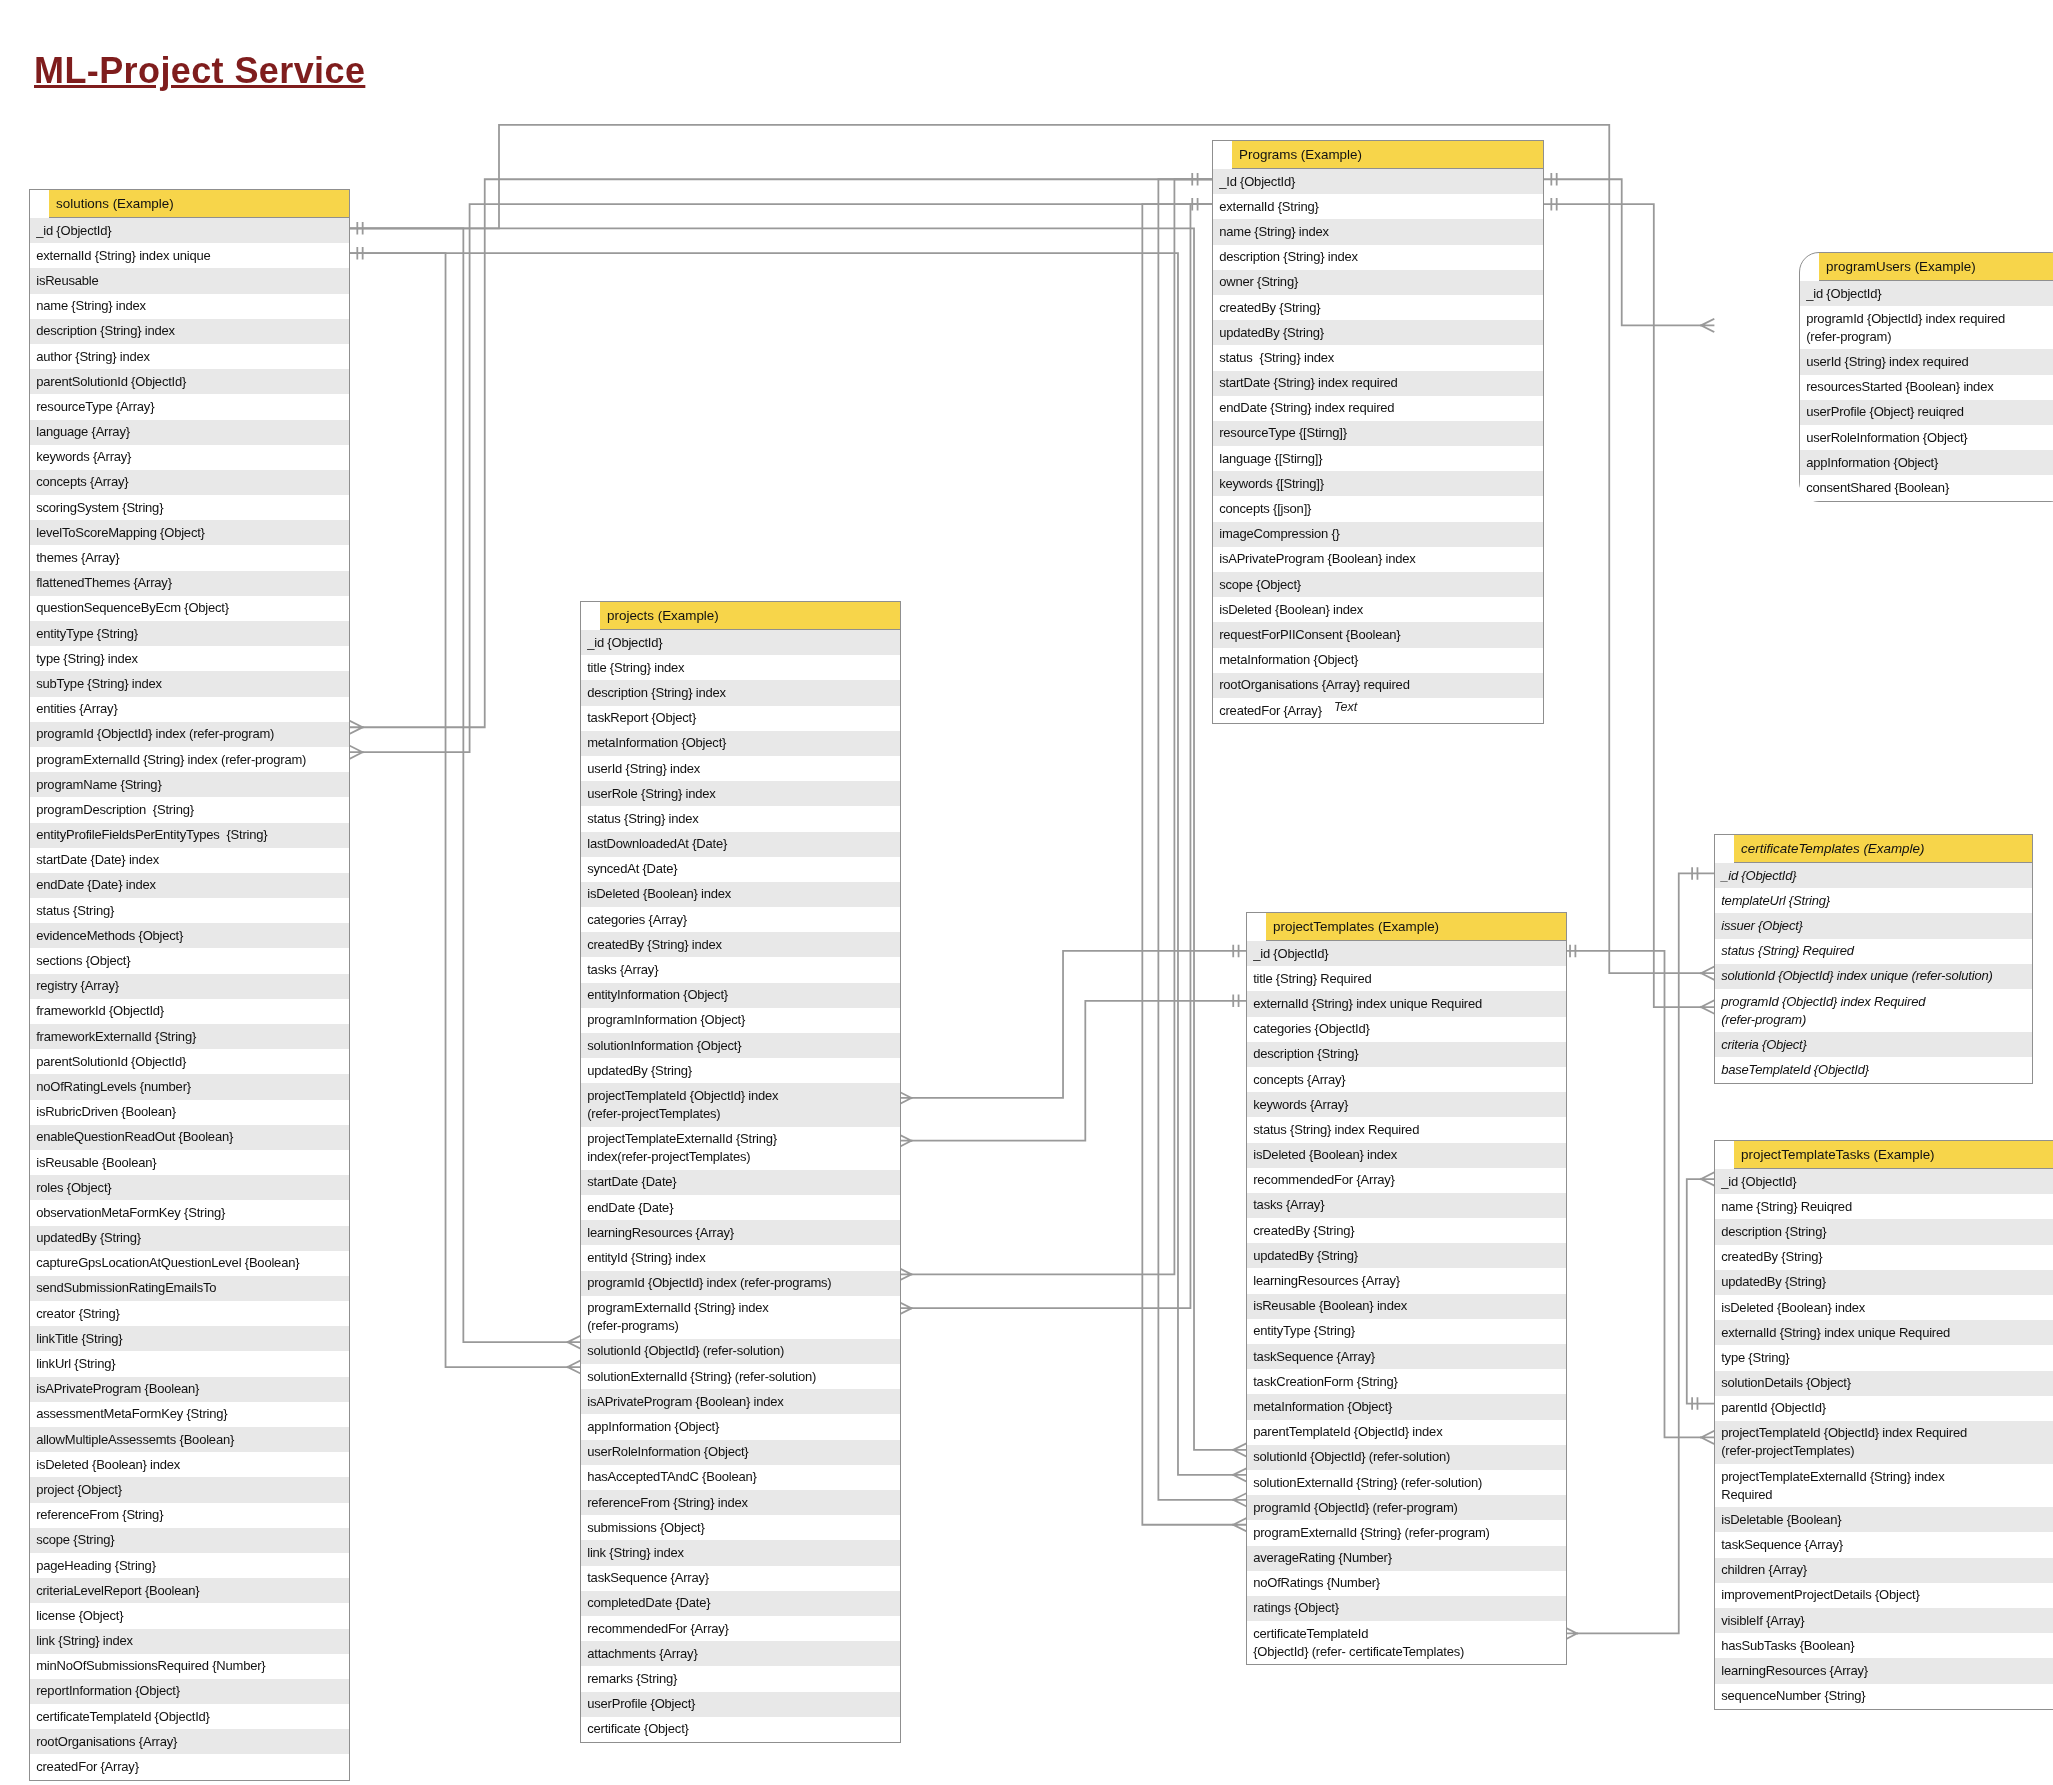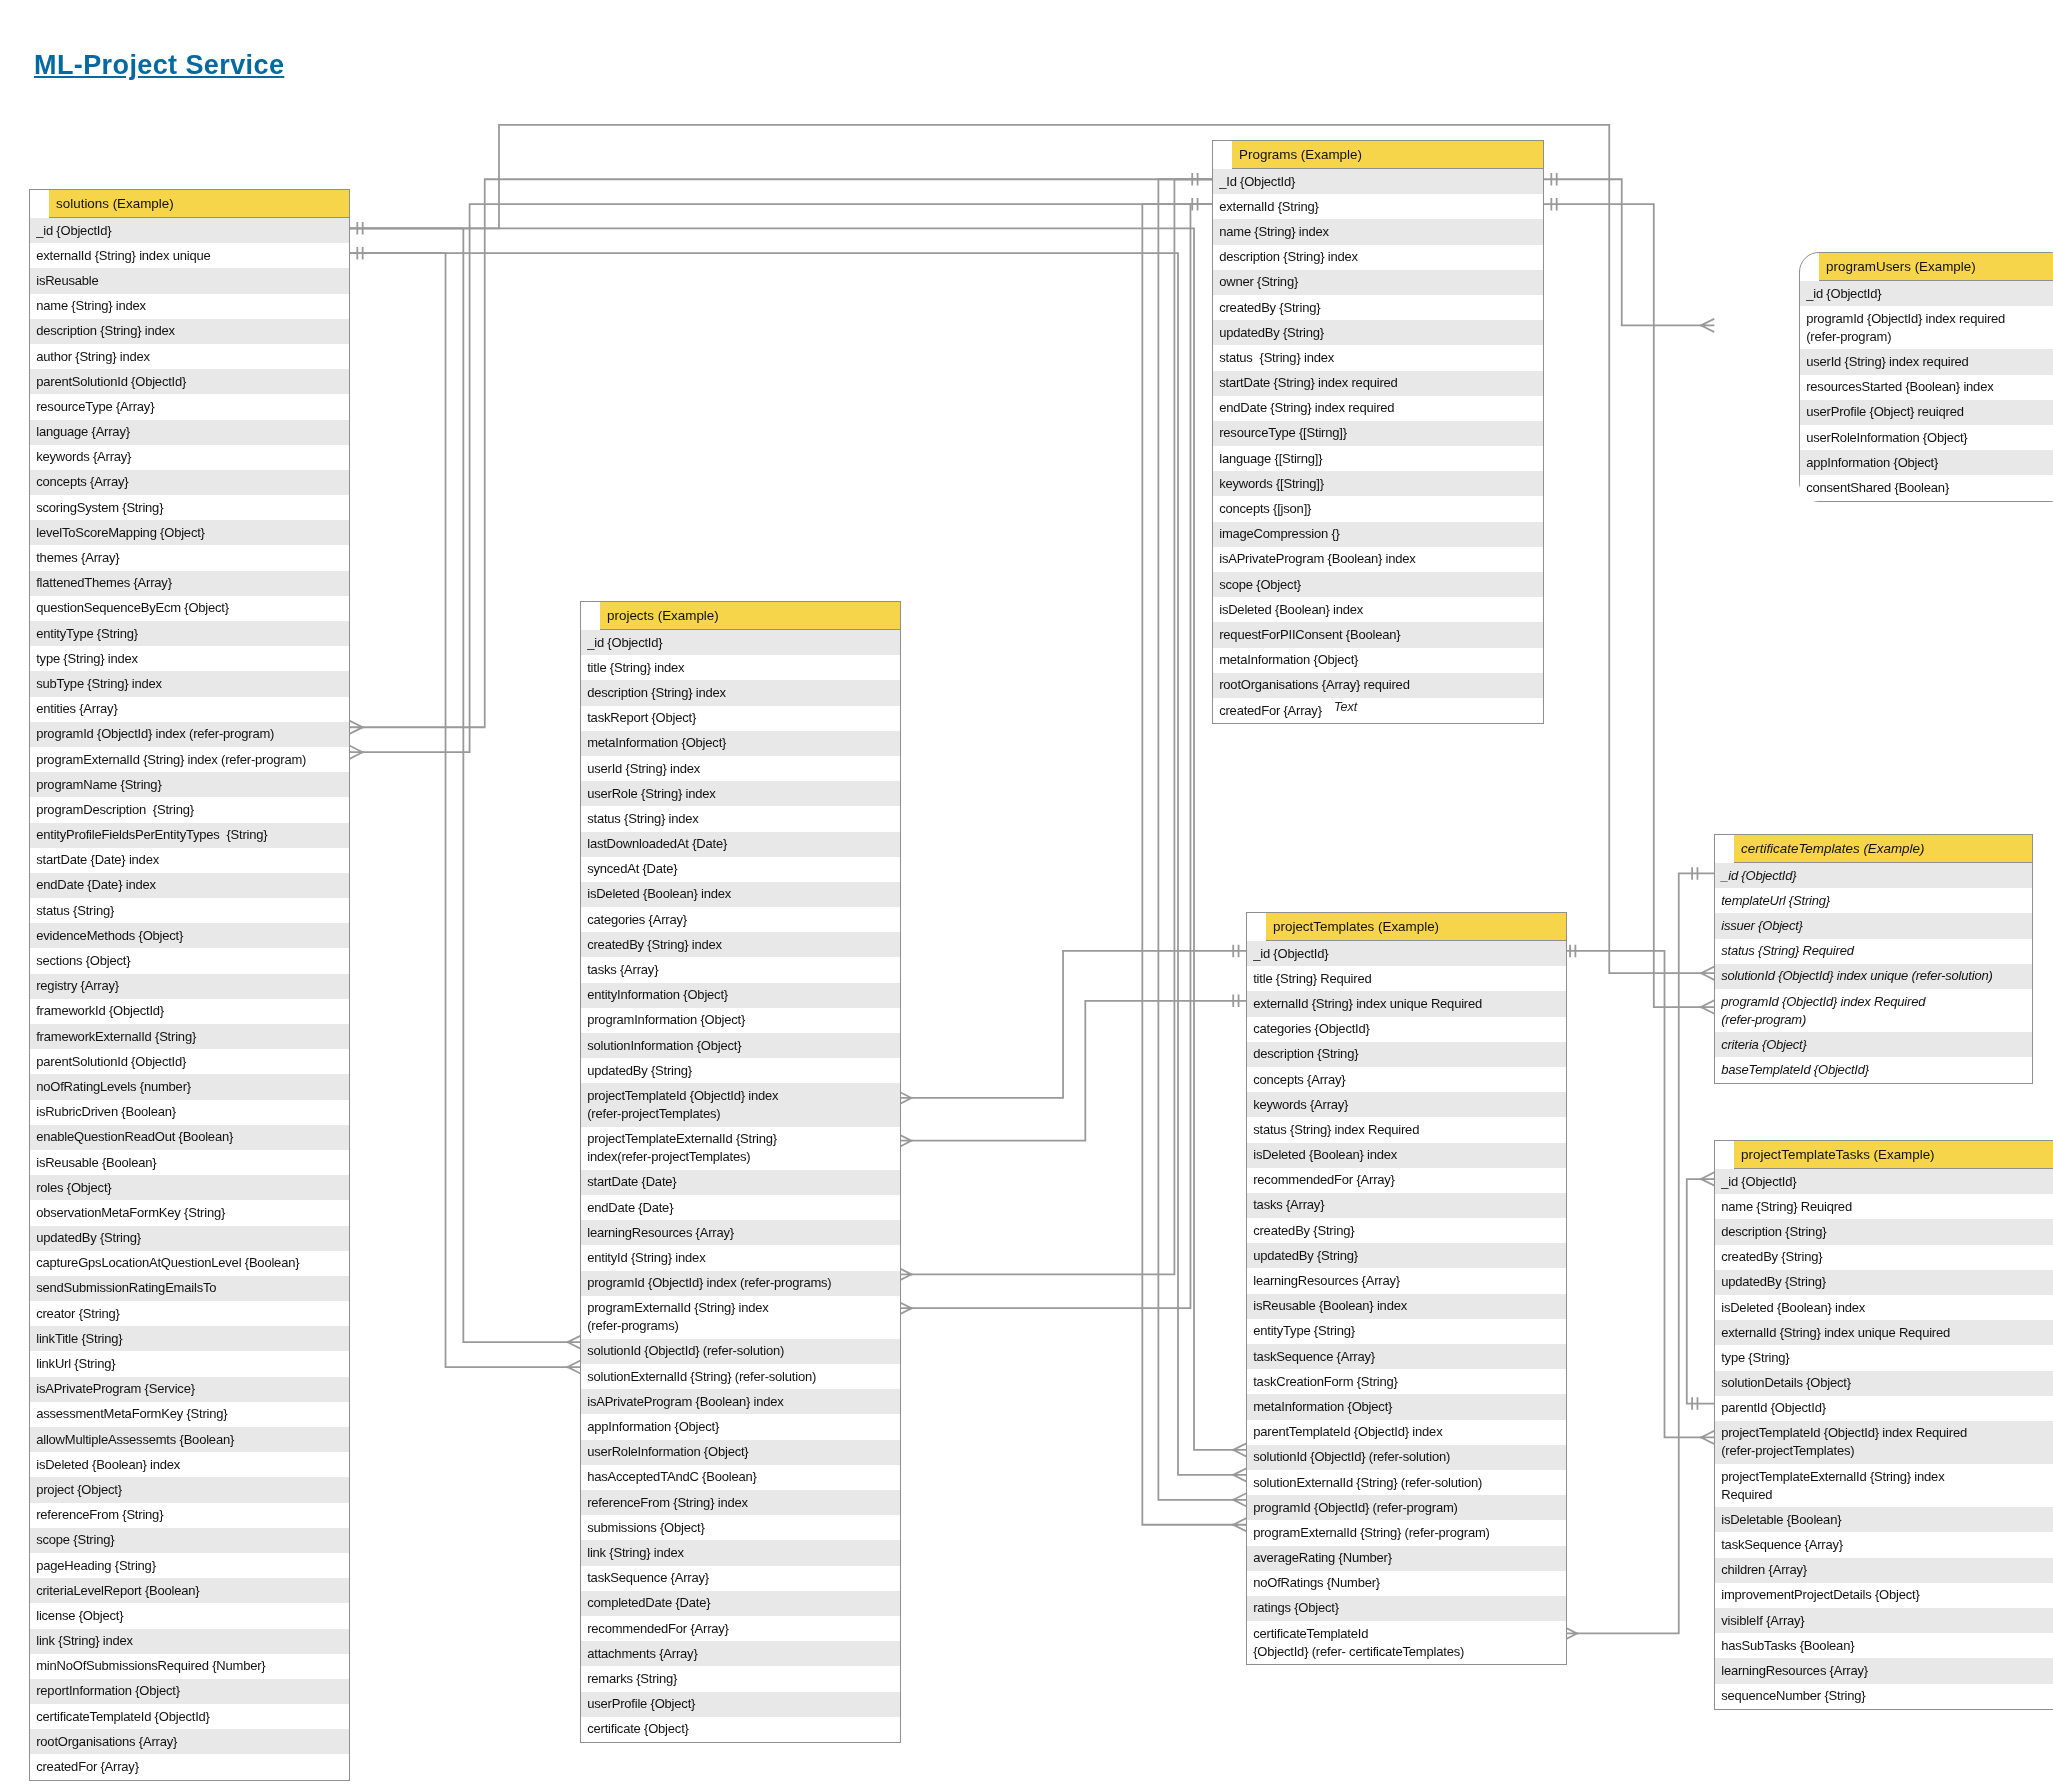--- a/index.html
+++ b/index.html
@@ -1,22 +1,22 @@
 <!DOCTYPE html>
 <html style="font-size:14.3px"><head>
 <meta charset="utf-8">
 <style>
   * { margin:0; padding:0; box-sizing:border-box; }
   html,body { background:#ffffff; }
   body { font-family:"Liberation Sans", sans-serif; }
   .canvas { position:relative; width:2053px; height:1786px; background:#ffffff; overflow:hidden; }
   .page-title {
     position:absolute; left:34px; top:50px;
-    font-size:27px; font-weight:700; text-decoration:underline;
-    color:#0369a1; letter-spacing:0.4px; z-index:3;
+    font-size:36px; font-weight:700; text-decoration:underline;
+    color:#7f1d1d; letter-spacing:0.4px; z-index:3;
   }
   .entity { position:absolute; border:0.9px solid #8f8f8f; background:#ffffff; z-index:2; }
   .entity-title {
     background:#F7D54A; border-bottom:0.9px solid #8f8f8f;
     font-size:13.4px; font-weight:400; color:#111;
     padding:4.5px 7.1px; line-height:18px; white-space:nowrap; overflow:hidden;margin-left:19px;
   }
   .entity-row {
     font-size:13px; line-height:18px; letter-spacing:-0.2px;
     padding:3.6px 6.2px; color:#111; white-space:pre-wrap;
@@ -163,21 +163,21 @@
         <div class="entity-row">enableQuestionReadOut {Boolean}</div>
         <div class="entity-row">isReusable {Boolean}</div>
         <div class="entity-row">roles {Object}</div>
         <div class="entity-row">observationMetaFormKey {String}</div>
         <div class="entity-row">updatedBy {String}</div>
         <div class="entity-row">captureGpsLocationAtQuestionLevel {Boolean}</div>
         <div class="entity-row">sendSubmissionRatingEmailsTo</div>
         <div class="entity-row">creator {String}</div>
         <div class="entity-row">linkTitle {String}</div>
         <div class="entity-row">linkUrl {String}</div>
-        <div class="entity-row">isAPrivateProgram {Service}</div>
+        <div class="entity-row">isAPrivateProgram {Boolean}</div>
         <div class="entity-row">assessmentMetaFormKey {String}</div>
         <div class="entity-row">allowMultipleAssessemts {Boolean}</div>
         <div class="entity-row">isDeleted {Boolean} index</div>
         <div class="entity-row">project {Object}</div>
         <div class="entity-row">referenceFrom {String}</div>
         <div class="entity-row">scope {String}</div>
         <div class="entity-row">pageHeading {String}</div>
         <div class="entity-row">criteriaLevelReport {Boolean}</div>
         <div class="entity-row">license {Object}</div>
         <div class="entity-row">link {String} index</div>

